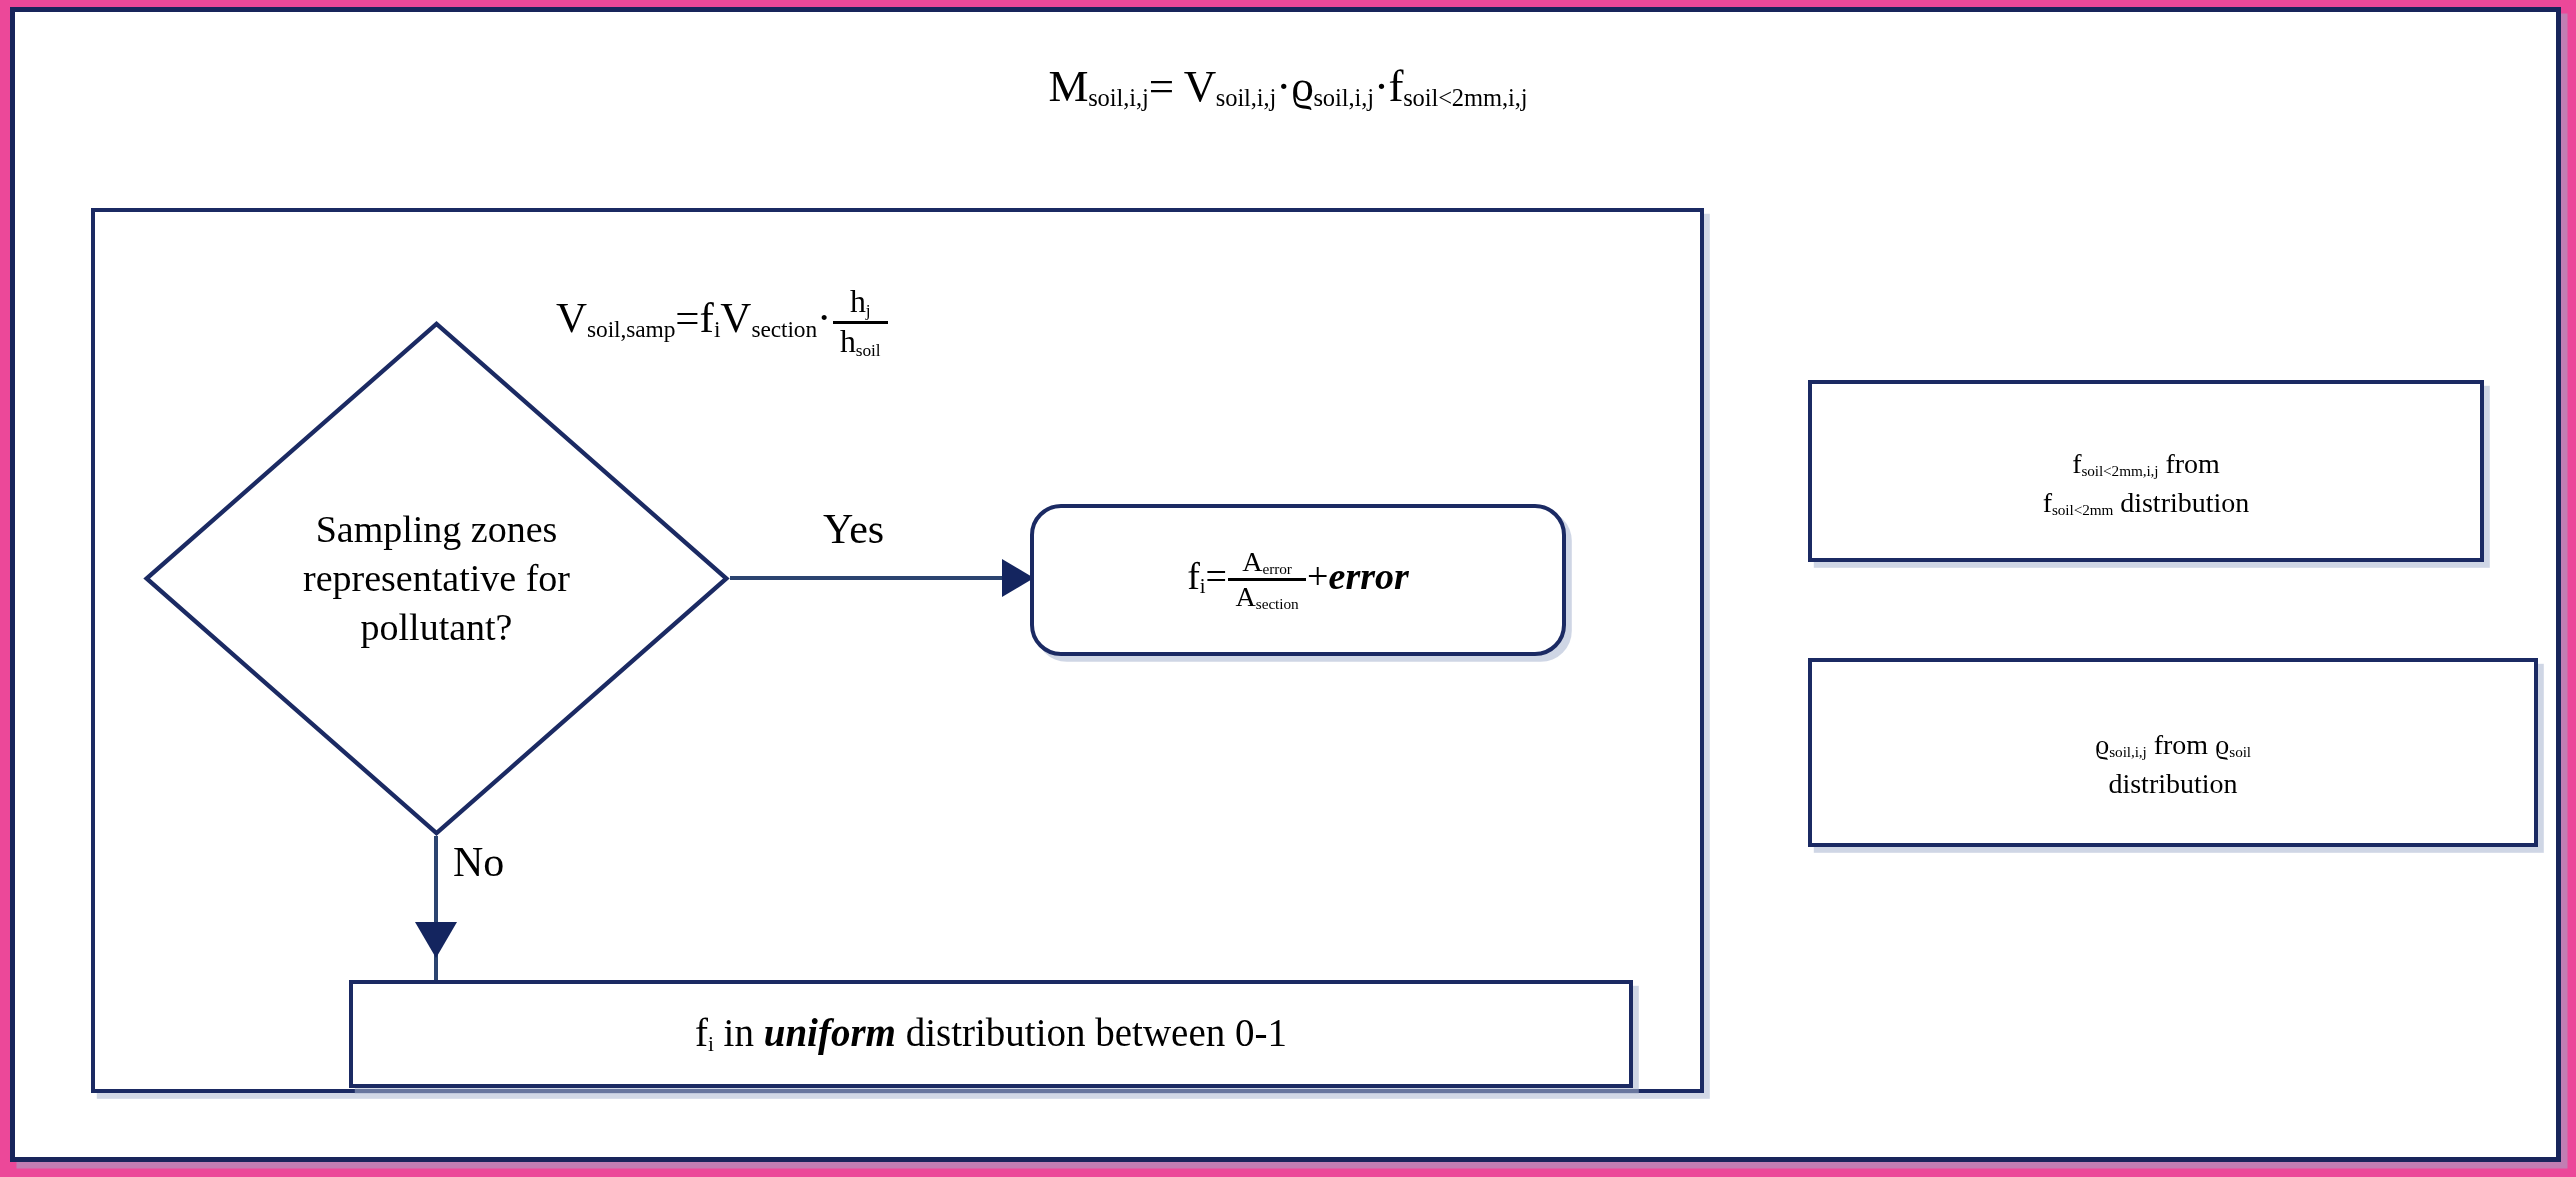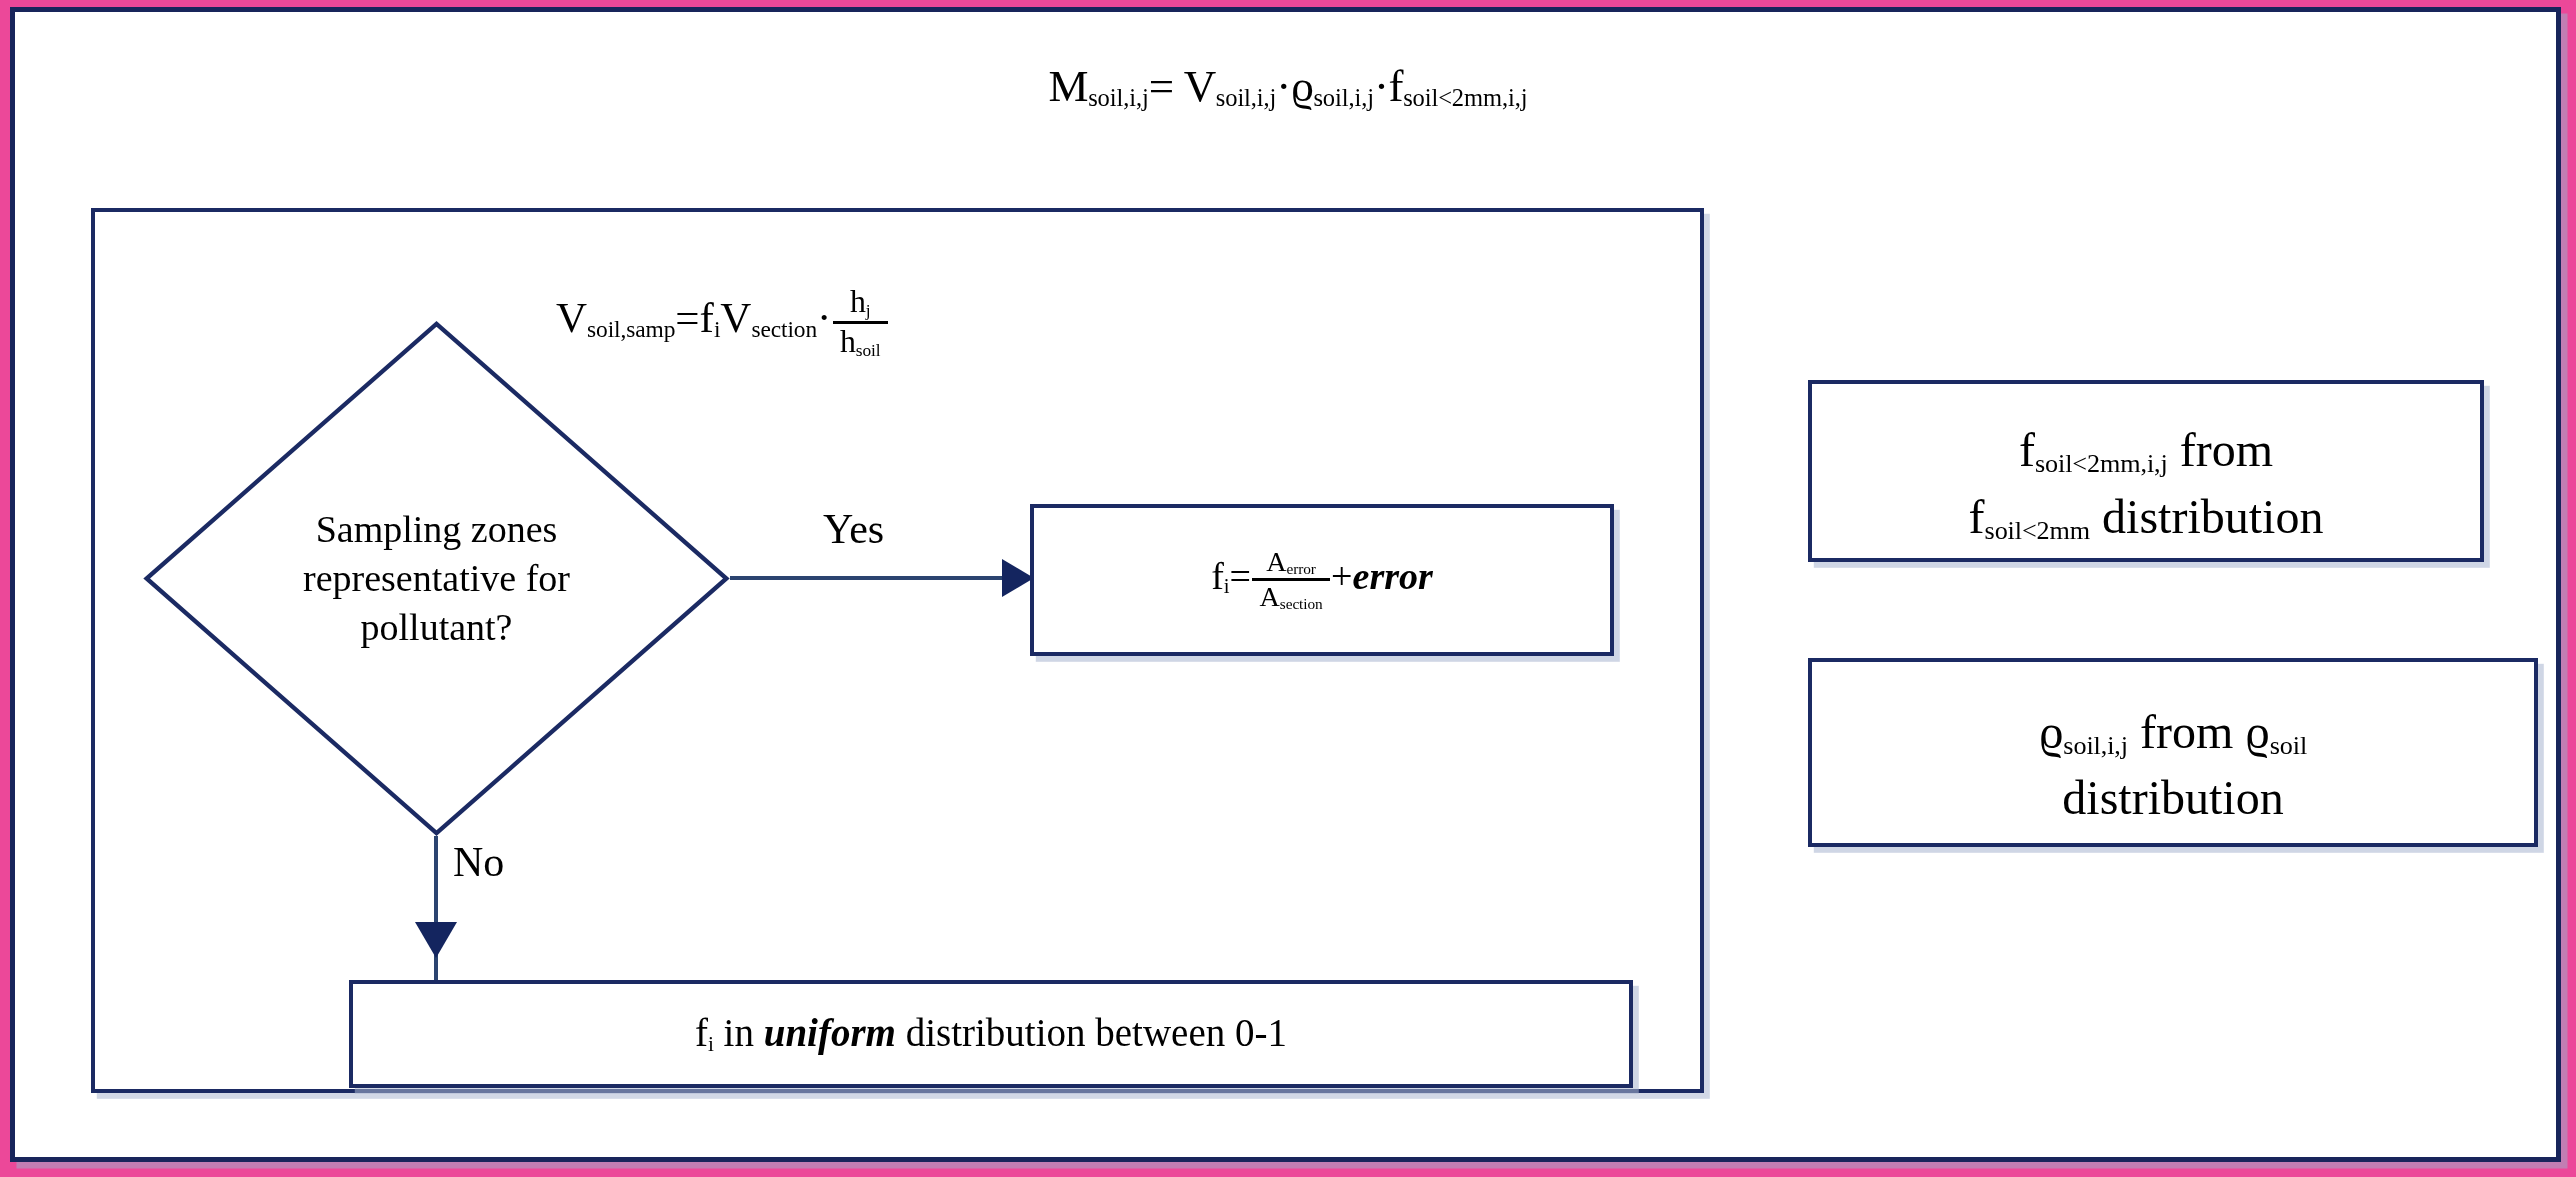--- a/index.html
+++ b/index.html
@@ -49,21 +49,21 @@
     border: 4.3px solid #1b2a63;
     box-sizing: border-box;
     background: #ffffff;
     box-shadow: 5.8px 5.8px 0 0 rgba(168,180,208,0.55);
     display: flex;
     align-items: center;
     justify-content: center;
     text-align: center;
   }
 
-  .box-yes   { left: 1030px; top: 504px;  width: 584px;  height: 152px; }
+  .box-yes   { left: 1030px; top: 504px;  width: 536px;  height: 152px; border-radius: 31px; }
   .box-bottom{ left: 349px;  top: 980px; width: 1284px; height: 108px; }
   .box-right1{ left: 1808px; top: 380px;  width: 676px;  height: 182px; }
   .box-right2{ left: 1808px; top: 658px;  width: 730px;  height: 189px; text-align: center; }
 
   
   .eq-top {
     position: absolute;
     left: 0;
     top: 63px;
     width: 2576px;
@@ -157,21 +157,21 @@
     position: absolute;
     left: 453px;
     top: 838px;
     font-size: 42px;
   }
 
   
   .yes-eq { font-size: 38px; line-height: 1.0; white-space: nowrap; }
   .bold-italic { font-weight: bold; font-style: italic; }
   .bottom-text { font-size: 39px; line-height: 1.1; }
-  .right-text { font-size: 48px; line-height: 1.38; padding: 0 13px; margin-top: 25px; }
+  .right-text { font-size: 28px; line-height: 1.38; padding: 0 13px; margin-top: 25px; }
 </style>
 </head>
 <body>
 
 <div id="canvas">
 
   <div class="outer-frame"></div>
 
   <div class="eq-top">
     <span>M</span><sub>soil,i,j</sub><span>=</span>

